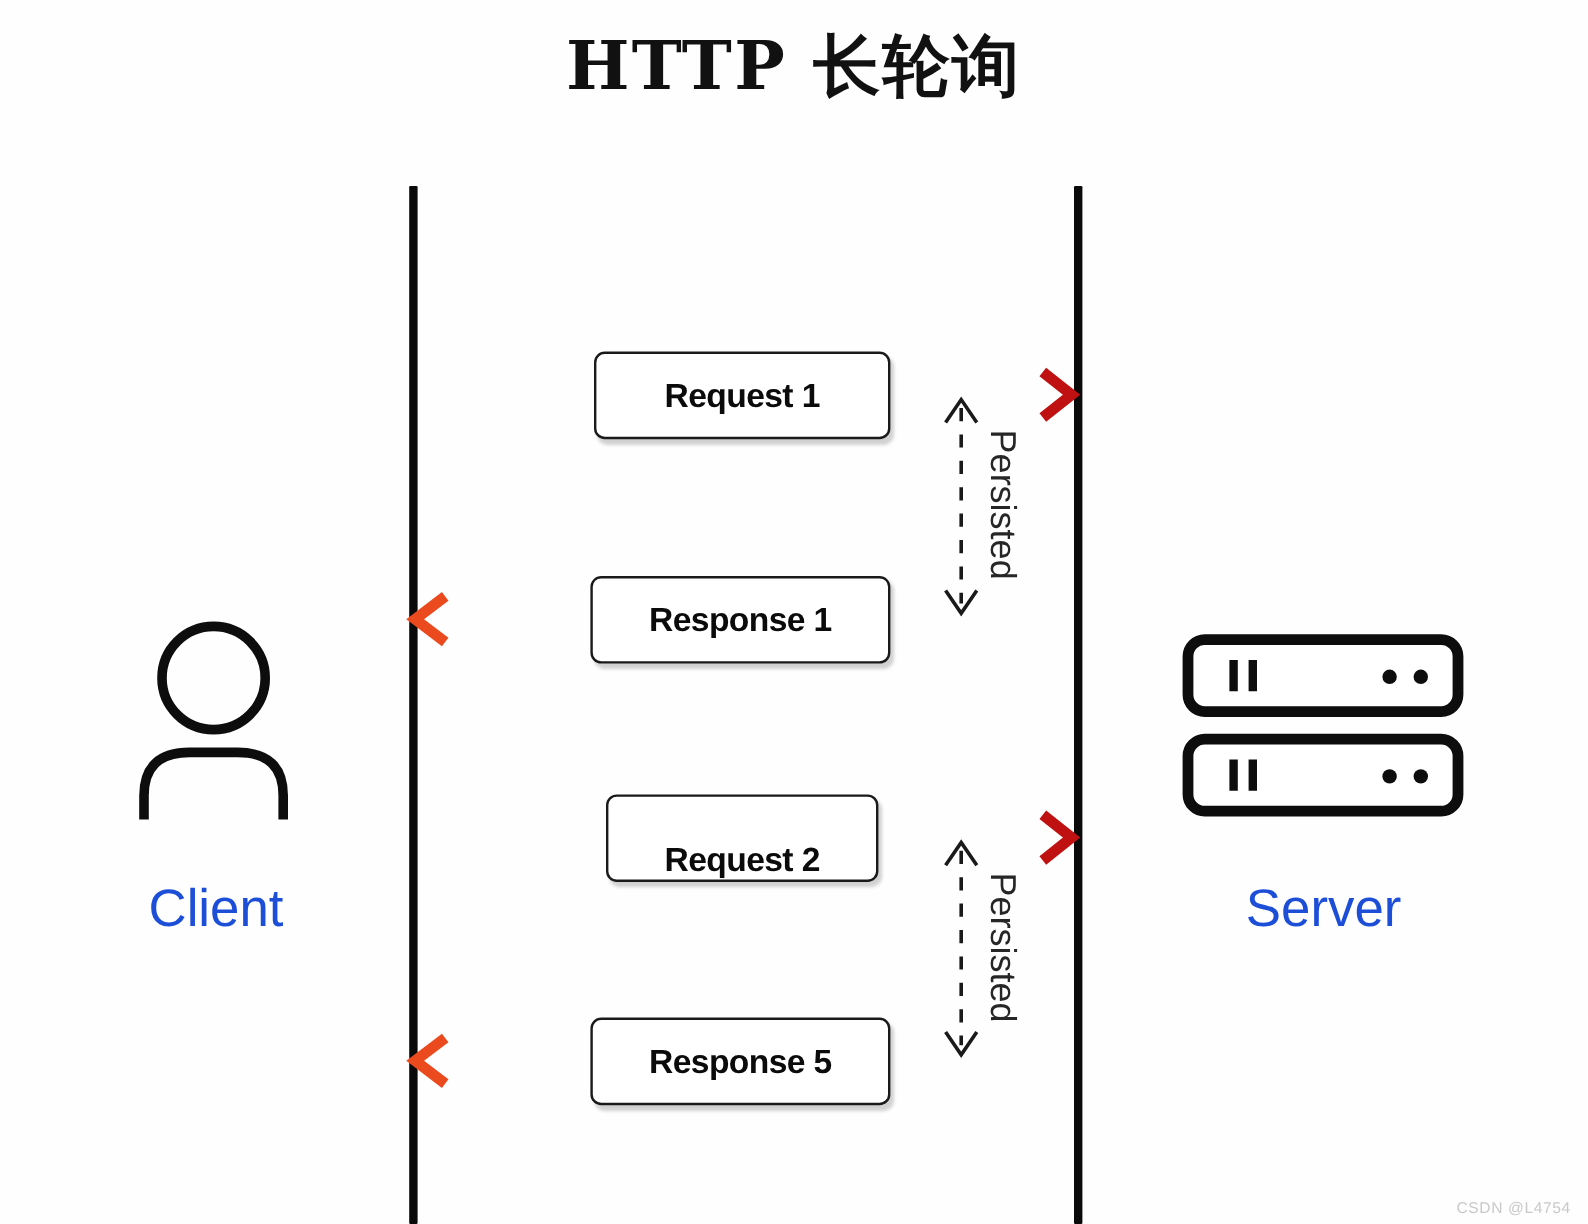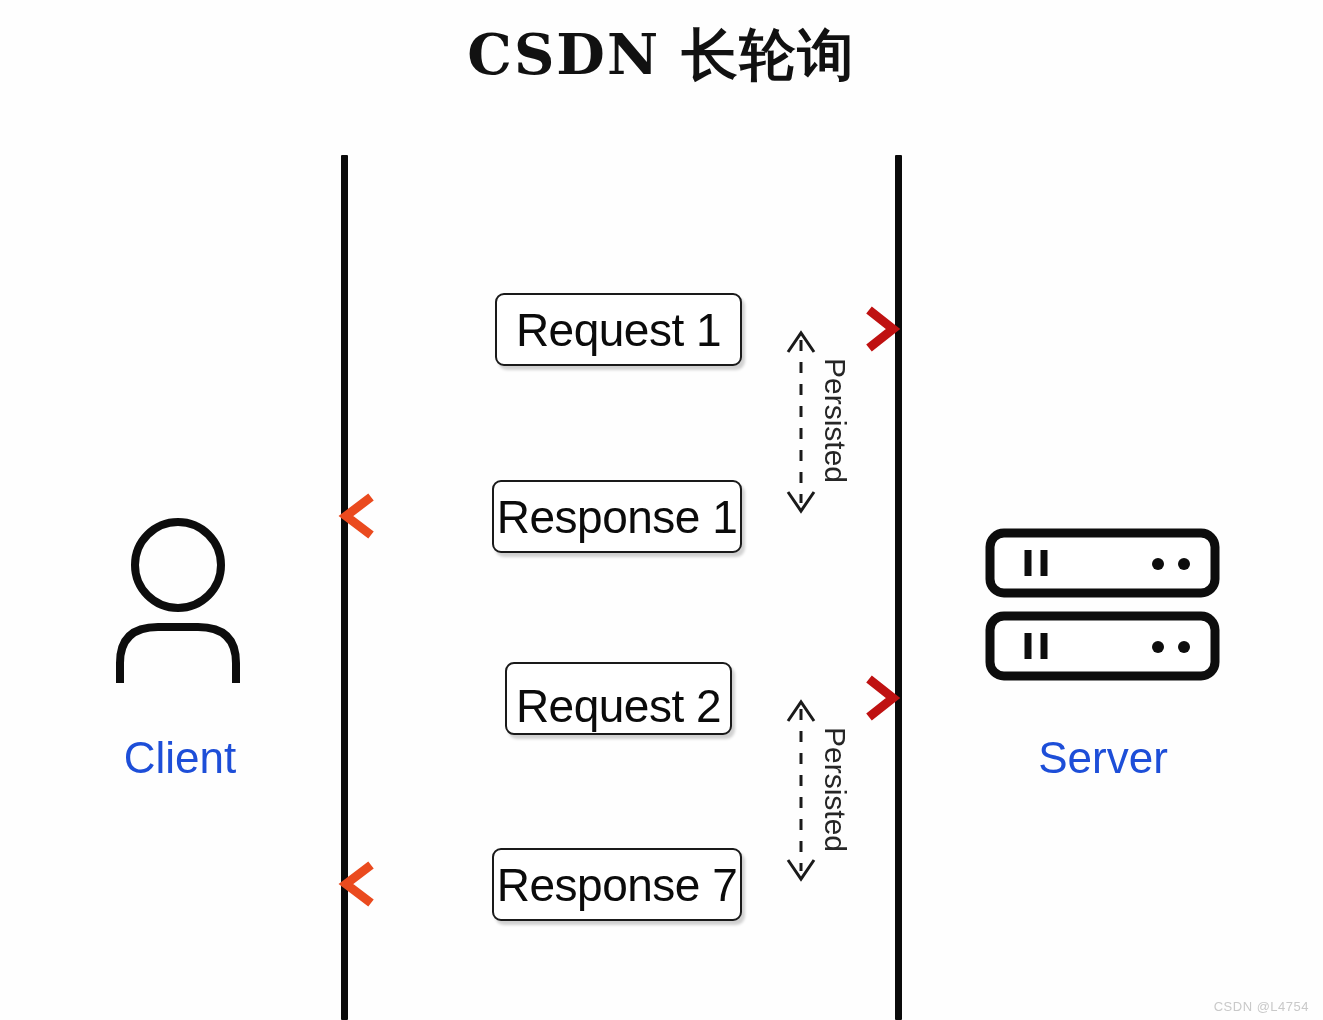--- a/index.html
+++ b/index.html
@@ -59,22 +59,22 @@
     border: 2.5px solid #1a1a1a;
     border-radius: 9px;
     display: flex;
     align-items: center;
     justify-content: center;
     box-shadow: 3px 4px 3px rgba(0,0,0,0.18);
     z-index: 5;
   }
   .msg-box span {
     font-family: "Liberation Sans", sans-serif;
-    font-weight: normal;
-    font-size: 46px;
+    font-weight: bold;
+    font-size: 28px;
     color: #0b0b0b;
     white-space: nowrap;
     letter-spacing: -0.5px;
   }
 
   
   .persisted-label {
     position: absolute;
     font-family: "Liberation Sans", sans-serif;
     font-size: 30px;
@@ -111,21 +111,21 @@
     color: #c9c9c9;
     letter-spacing: 0.5px;
     white-space: nowrap;
   }
 </style>
 </head>
 <body>
 
 <div id="canvas">
 
-  <div class="title">CSDN 长轮询</div>
+  <div class="title">HTTP 长轮询</div>
 
   <div class="lifeline" style="left:341px; top:155px; height:865px;"></div>
   <div class="lifeline" style="left:895px; top:155px; height:865px;"></div>
 
   <svg class="overlay" viewBox="0 0 1323 1020">
     <defs>
       <linearGradient id="gradRight" x1="0" y1="0" x2="1" y2="0">
         <stop offset="0%" stop-color="#ea4a1e"></stop>
         <stop offset="45%" stop-color="#dc2f17"></stop>
         <stop offset="100%" stop-color="#c41212"></stop>
@@ -176,21 +176,21 @@
 
   <div class="msg-box" style="left:492px; top:480px; width:250px; height:73px;">
     <span>Response 1</span>
   </div>
 
   <div class="msg-box" style="left:505px; top:662px; width:227px; height:73px;align-items:flex-end;">
     <span>Request 2</span>
   </div>
 
   <div class="msg-box" style="left:492px; top:848px; width:250px; height:73px;">
-    <span>Response 7</span>
+    <span>Response 5</span>
   </div>
 
   <div class="persisted-label" style="left:852px; top:358px;">Persisted</div>
 
   <div class="persisted-label" style="left:852px; top:727px;">Persisted</div>
 
   <svg class="icons" style="left:100px; top:515px; width:160px; height:175px;" viewBox="0 0 160 175">
     <circle cx="78" cy="50" r="43" fill="none" stroke="#0d0d0d" stroke-width="8"></circle>
     <path d="M 20 168 L 20 148 Q 20 112 58 112 L 98 112 Q 136 112 136 148 L 136 168" fill="none" stroke="#0d0d0d" stroke-width="8" stroke-linecap="butt"></path>
   </svg>

